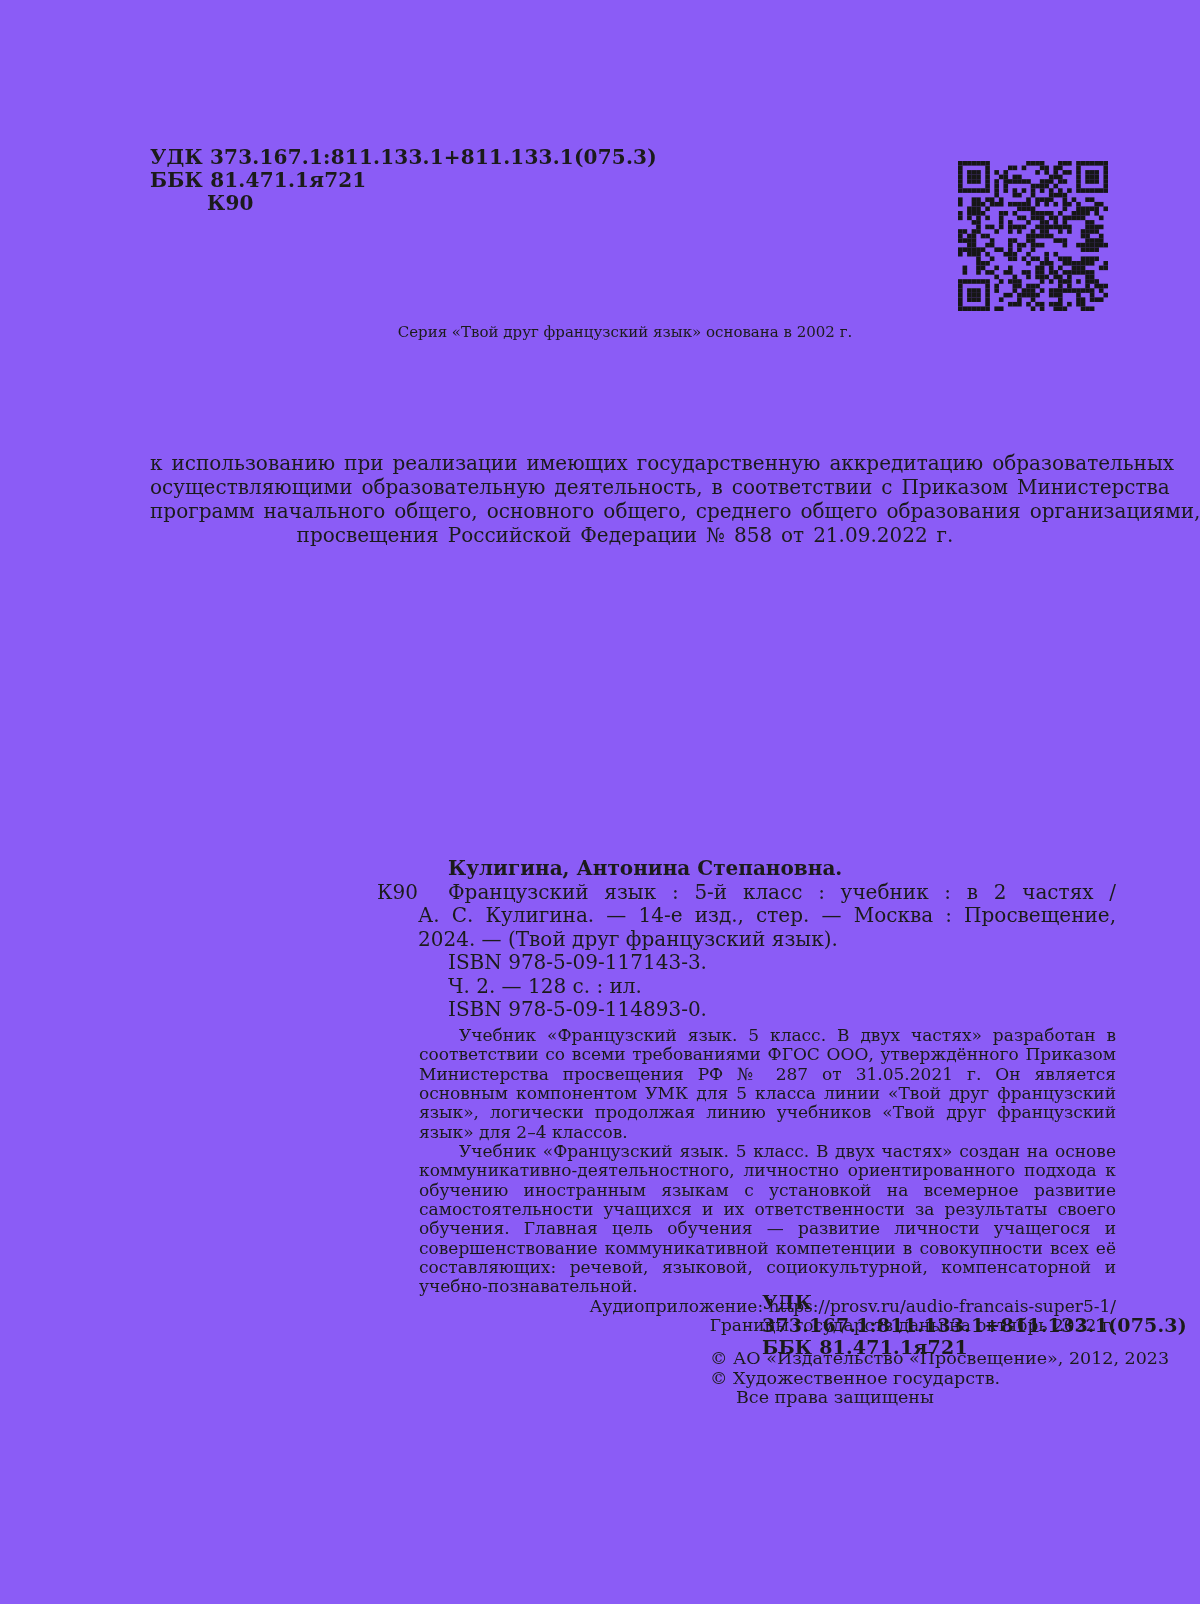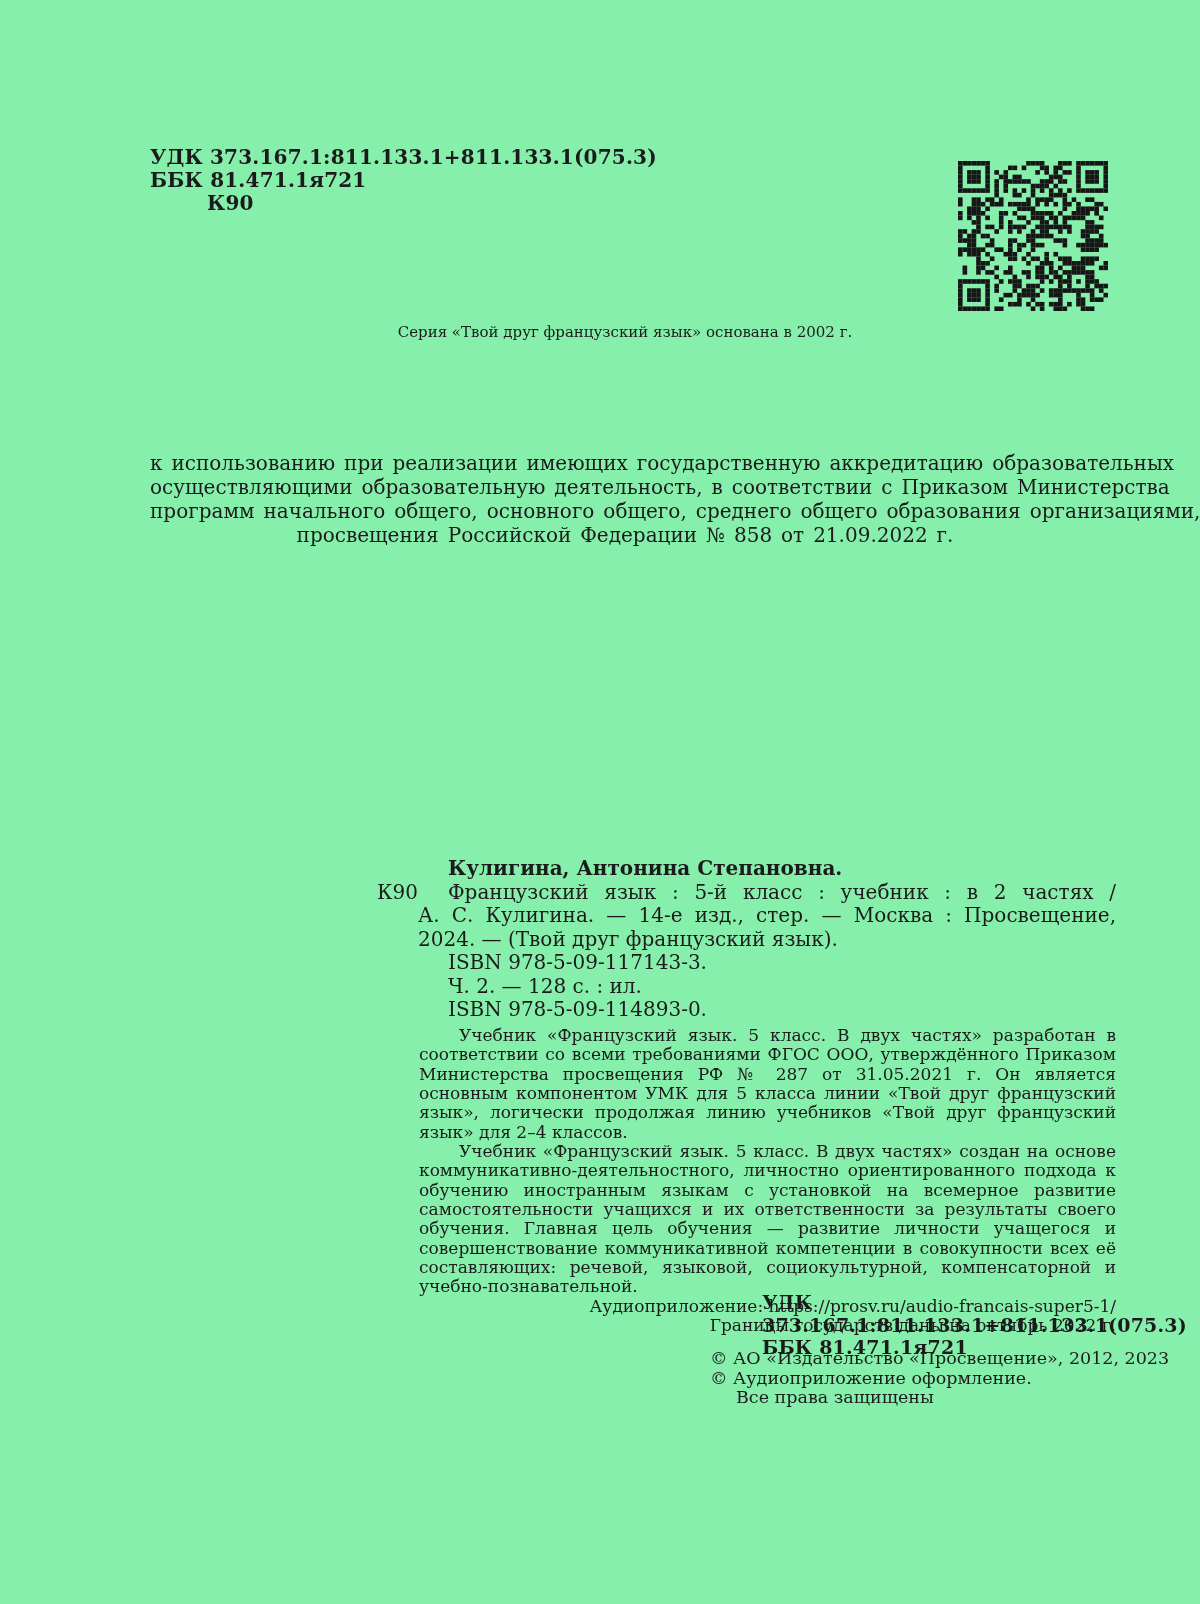--- a/index.html
+++ b/index.html
@@ -1,20 +1,20 @@
 <!DOCTYPE html>
 <html lang="ru"><head>
 <meta charset="utf-8">
 <style>
   html,body{margin:0;padding:0;background:#e9e9e9;}
   .page{
     position:relative;
     width:1200px;height:1604px;
     margin:0 auto;
-    background:#86efac;
+    background:#8b5cf6;
     color:#1b1b1b;
     font-family:"DejaVu Serif","Liberation Serif",serif;
     overflow:hidden;
   }
   .abs{position:absolute;}
   
   .top-codes{left:150px;top:146px;font-size:20px;line-height:23px;font-weight:bold;letter-spacing:.2px;}
   .top-codes .mark{padding-left:57px;}
   
   .qr{left:958px;top:161px;width:150px;height:150px;}
@@ -616,17 +616,17 @@
   </div>
 
   <div class="abs bottom-codes">
     <div>УДК 373.167.1:811.133.1+811.133.1(075.3)</div>
     <div>ББК 81.471.1я721</div>
   </div>
 
 
   <div class="abs copyright">
     <div>© АО «Издательство «Просвещение», 2012, 2023</div>
-    <div>© Аудиоприложение оформление.</div>
+    <div>© Художественное государств.</div>
     <div class="cont">Все права защищены</div>
   </div>
 
 </div>
 
 </body></html>

